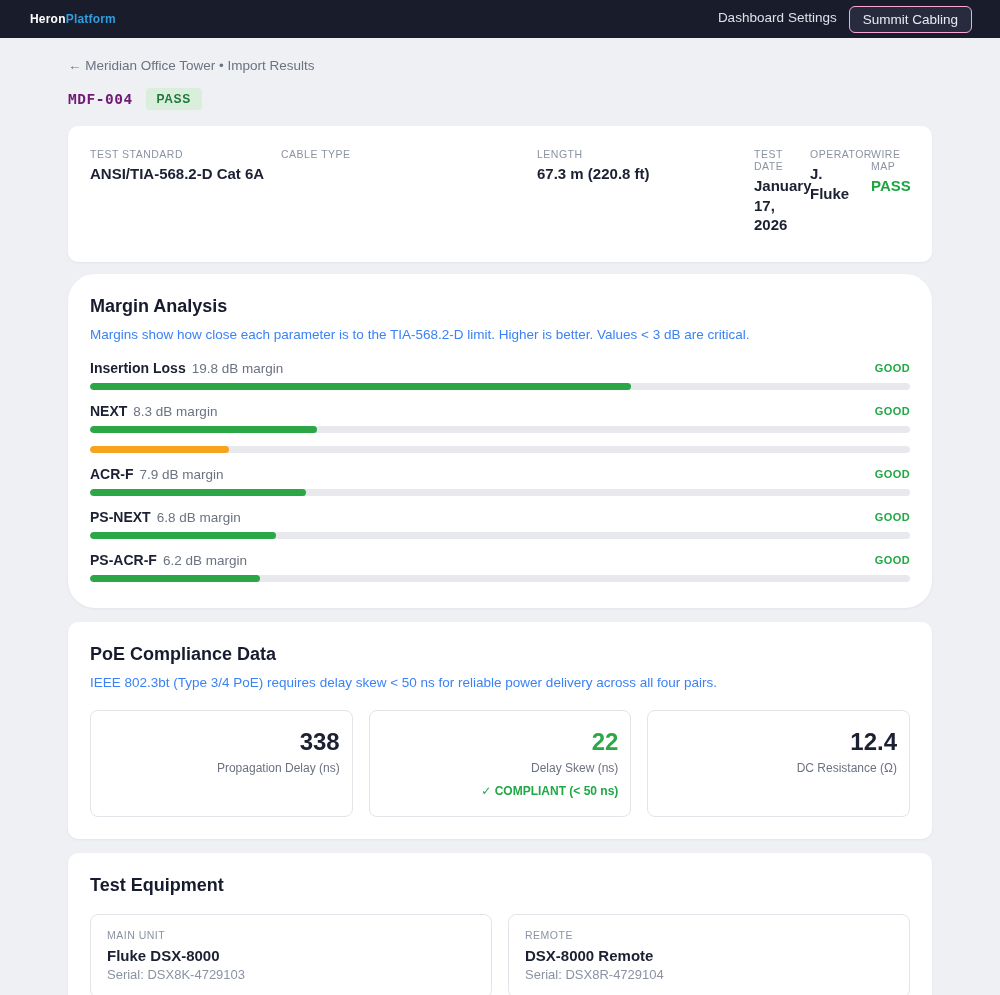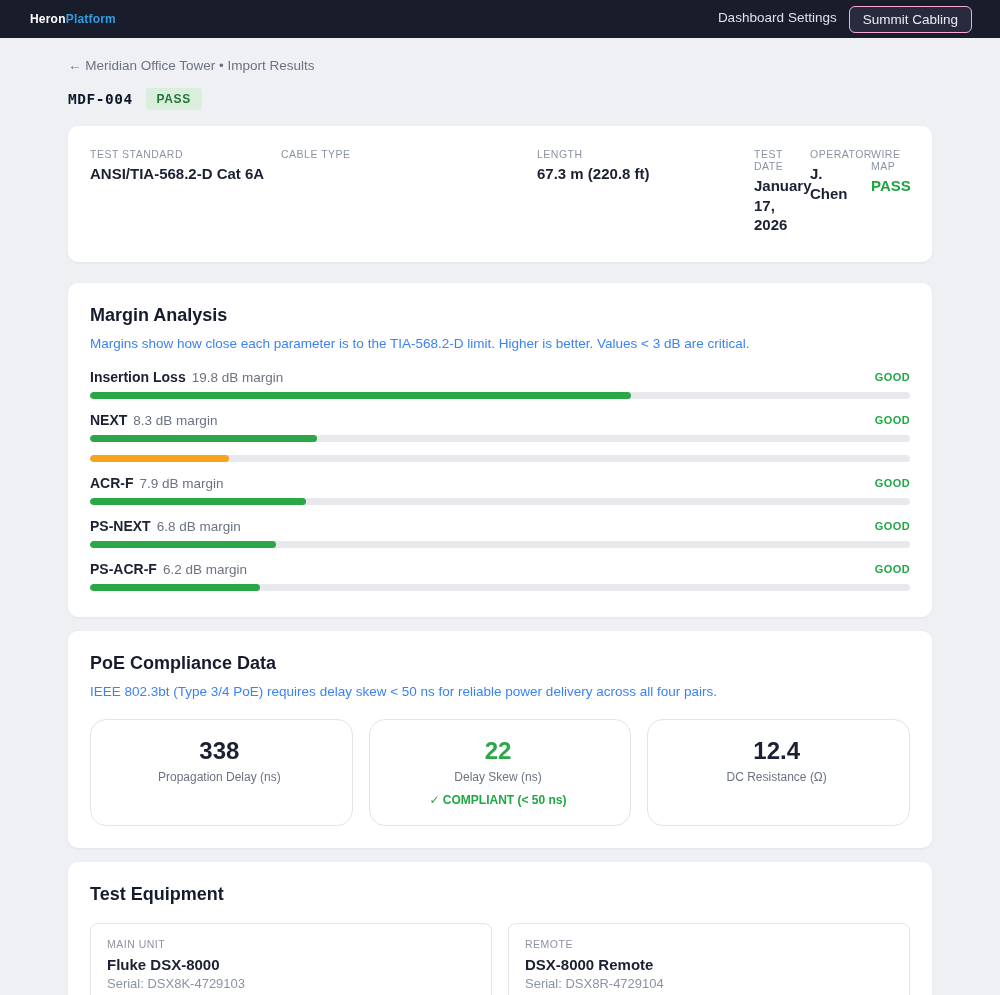--- a/index.html
+++ b/index.html
@@ -24,21 +24,21 @@
   .org-btn {
     margin-left: 9px; background: #272b3d; color: #e8eaf2;
     border: 1px solid #f9a8d4; border-radius: 6px;
     font-family: inherit; font-size: 13.5px; padding: 5px 13px; cursor: pointer;
   }
 
   
   main { width: 864px; margin: 0 auto; padding-bottom: 50px; }
   .breadcrumb { margin-top: 20px; font-size: 13.5px; color: #6b7280; cursor: pointer; }
   .title-row { margin-top: 15px; display: flex; align-items: center; gap: 13px; }
-  .cable-id { font-family: "DejaVu Sans Mono", "Liberation Mono", monospace; font-size: 14.5px; font-weight: bold; color: #0f172a; letter-spacing: .5px; text-align: right; }
+  .cable-id { font-family: "DejaVu Sans Mono", "Liberation Mono", monospace; font-size: 14.5px; font-weight: bold; color: #701a75; letter-spacing: .5px; text-align: right; }
   .badge-pass {
     background: #d9efdc; color: #20773a; font-size: 12px; font-weight: bold;
     padding: 4px 11px; border-radius: 4px; letter-spacing: .6px;
   }
 
   .card {
     background: #ffffff; border-radius: 10px;
     box-shadow: 0 1px 3px rgba(16,24,40,.05);
     padding: 22px; margin-top: 14px;
   }
@@ -64,22 +64,22 @@
   .m-status.good { color: #1fa844; }
   .m-status.marginal { color: #f59e0b; }
   .m-bar { margin-top: 7px; height: 7px; border-radius: 4px; background: #e7e9ed; overflow: hidden; }
   .m-fill { height: 100%; border-radius: 4px; }
   .m-fill.good { background: #2ca747; }
   .m-fill.marginal { background: #f7a41c; }
 
   
   .stats-row { display: flex; gap: 16px; margin-top: 20px; }
   .stat-box {
-    flex: 1 1 0; border: 1px solid #e1e4e9; border-radius: 16px;
-    background: #fff; text-align: center; padding: 17px 12px 18px 8px;
+    flex: 1 1 0; border: 1px solid #e1e4e9; border-radius: 8px;
+    background: #fff; text-align: right; padding: 17px 12px 18px 8px;
   }
   .stat-value { font-size: 24px; font-weight: bold; color: #1b2032; }
   .stat-value.green { color: #2ca747; }
   .stat-label { font-size: 12px; color: #6b7280; margin-top: 5px; }
   .stat-note { font-size: 12px; font-weight: bold; color: #1fa844; margin-top: 9px; }
 
   
   .equip-row { display: flex; gap: 16px; margin-top: 18px; }
   .equip-box {
     flex: 1 1 0; border: 1px solid #e1e4e9; border-radius: 8px;
@@ -123,29 +123,29 @@
     <div class="sum-col c3">
       <div class="sum-label">LENGTH</div>
       <div class="sum-value">67.3 m (220.8 ft)</div>
     </div>
     <div class="sum-col c4">
       <div class="sum-label">TEST DATE</div>
       <div class="sum-value">January 17, 2026</div>
     </div>
     <div class="sum-col c5">
       <div class="sum-label">OPERATOR</div>
-      <div class="sum-value">J. Chen</div>
+      <div class="sum-value">J. Fluke</div>
     </div>
     <div class="sum-col c6">
       <div class="sum-label">WIRE MAP</div>
       <div class="sum-value pass">PASS</div>
     </div>
   </section>
 
-  <section class="card" style="margin-top:21px; padding-bottom:26px;">
+  <section class="card" style="margin-top:12px; padding-bottom:26px;border-radius:27px;">
     <h2>Margin Analysis</h2>
     <p class="subtitle">Margins show how close each parameter is to the TIA-568.2-D limit. Higher is better. Values &lt; 3 dB are critical.</p>
 
     <div class="margin-rows">
 
       <div class="m-row">
         <div class="m-head">
           <span class="m-name">Insertion Loss</span>
           <span class="m-val">19.8 dB margin</span>
           <span class="m-status good">GOOD</span>

